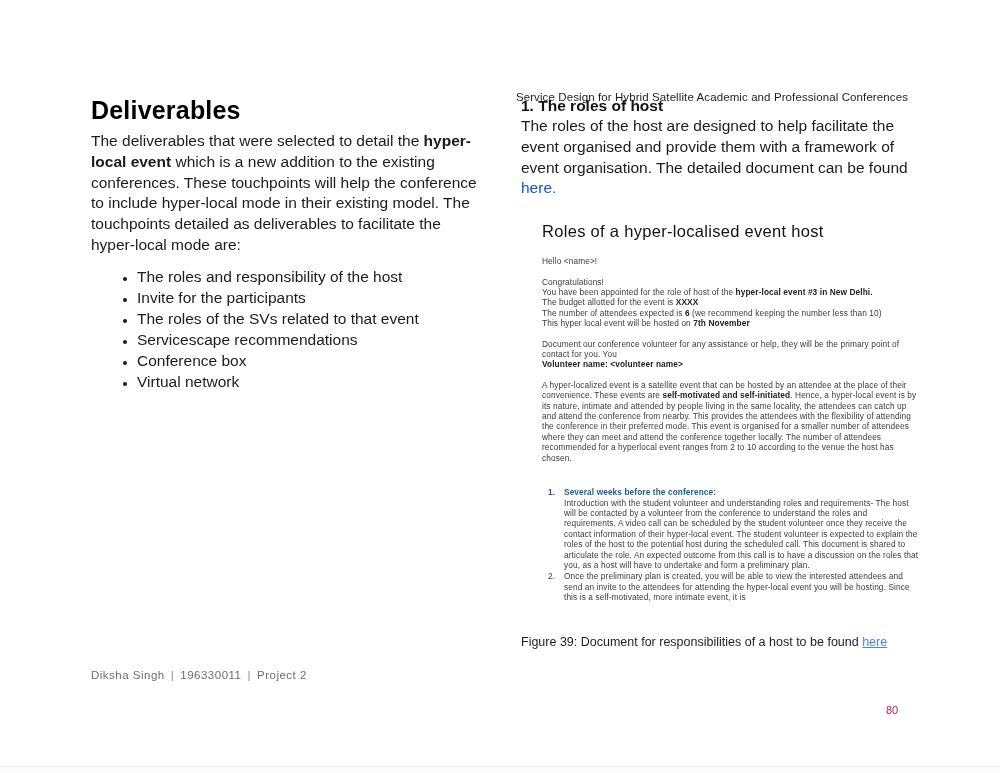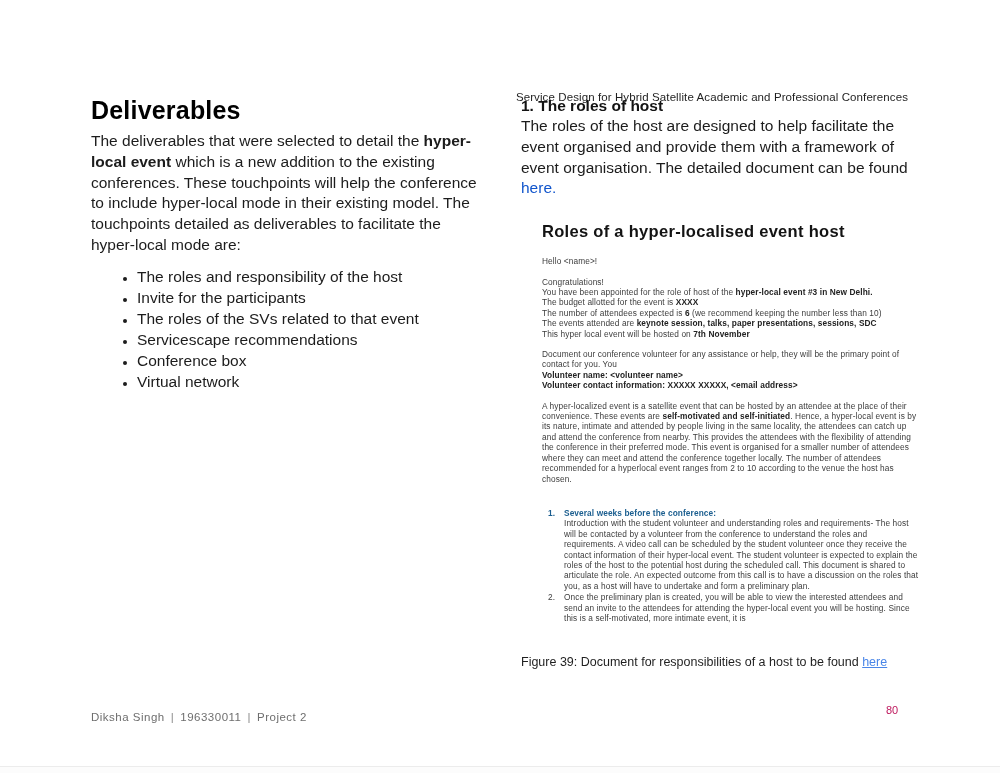--- a/index.html
+++ b/index.html
@@ -42,40 +42,40 @@
   a.doc-link { color: #1155cc; cursor: pointer; }
   a.caption-link { color: #4a86e8; text-decoration: underline; cursor: pointer; }
 
   
   .doc {
     margin: 22px 0 0 21px; width: 378px;
     font-size: 8.3px; line-height: 10.4px; color: #3c3c3c;
     letter-spacing: 0.1px;
   }
   .doc-title {
-    font-size: 16.5px; line-height: 20px; font-weight: 700; color: #131313;
+    font-size: 16.5px; line-height: 20px; font-weight: 400; color: #131313;
     letter-spacing: 0.3px; margin-bottom: 15px;
   }
   .doc-block { margin-bottom: 10px; }
   .doc strong { color: #222; }
   .doc-list { margin-top: 24px; padding-left: 6px; }
   .doc-list-item { display: flex; margin-bottom: 1px; }
   .doc-list-num { width: 16px; flex: 0 0 16px; text-align: left; }
   .doc-list-num.blue { color: #1b5e8f; font-weight: 700; }
   .doc-list-body { flex: 1; }
   .doc-list-heading { color: #1b5e8f; font-weight: 700; }
 
   
   .caption {
     margin-top: 31px; font-size: 12.5px; line-height: 16px; color: #1f1f1f;
   }
 
   
   .footer-left {
-    position: absolute; left: 91px; top: 711px;
+    position: absolute; left: 91px; top: 669px;
     font-size: 11.5px; color: #6e6e6e; letter-spacing: 0.5px;
   }
   .footer-left .sep { margin: 0 6px; color: #8a8a8a; }
   .page-number {
     position: absolute; left: 886px; top: 704px;
     font-size: 11px; color: #be185d;
   }
 
   
   .bottom-edge {
@@ -110,28 +110,26 @@
     <div class="doc">
       <div class="doc-title">Roles of a hyper-localised event host</div>
 
       <div class="doc-block">Hello &lt;name&gt;!</div>
 
       <div class="doc-block">
         <div>Congratulations!</div>
         <div><span>You have been appointed for the role of host of the </span><strong>hyper-local event #3 in New Delhi.</strong></div>
         <div><span>The budget allotted for the event is </span><strong>XXXX</strong></div>
         <div><span>The number of attendees expected is </span><strong>6</strong><span> (we recommend keeping the number less than 10)</span></div>
-        <div><span>The events attended are </span><strong>keynote session, talks, paper presentations, sessions, SDC</strong></div>
         <div><span>This hyper local event will be hosted on </span><strong>7th November</strong></div>
       </div>
 
       <div class="doc-block">
         <div>Document our conference volunteer for any assistance or help, they will be the primary point of contact for you. You</div>
         <div><strong>Volunteer name: &lt;volunteer name&gt;</strong></div>
-        <div><strong>Volunteer contact information: XXXXX XXXXX, &lt;email address&gt;</strong></div>
       </div>
 
       <div class="doc-block"><span>A hyper-localized event is a satellite event that can be hosted by an attendee at the place of their convenience. These events are </span><strong>self-motivated and self-initiated</strong><span>. Hence, a hyper-local event is by its nature, intimate and attended by people living in the same locality, the attendees can catch up and attend the conference from nearby. This provides the attendees with the flexibility of attending the conference in their preferred mode. This event is organised for a smaller number of attendees where they can meet and attend the conference together locally. The number of attendees recommended for a hyperlocal event ranges from 2 to 10 according to the venue the host has chosen.</span></div>
 
       <div class="doc-list">
         <div class="doc-list-item">
           <span class="doc-list-num blue">1.</span>
           <span class="doc-list-body"><span class="doc-list-heading">Several weeks before the conference:</span><br><span>Introduction with the student volunteer and understanding roles and requirements- The host will be contacted by a volunteer from the conference to understand the roles and requirements. A video call can be scheduled by the student volunteer once they receive the contact information of their hyper-local event. The student volunteer is expected to explain the roles of the host to the potential host during the scheduled call. This document is shared to articulate the role. An expected outcome from this call is to have a discussion on the roles that you, as a host will have to undertake and form a preliminary plan.</span></span>
         </div>
         <div class="doc-list-item">

